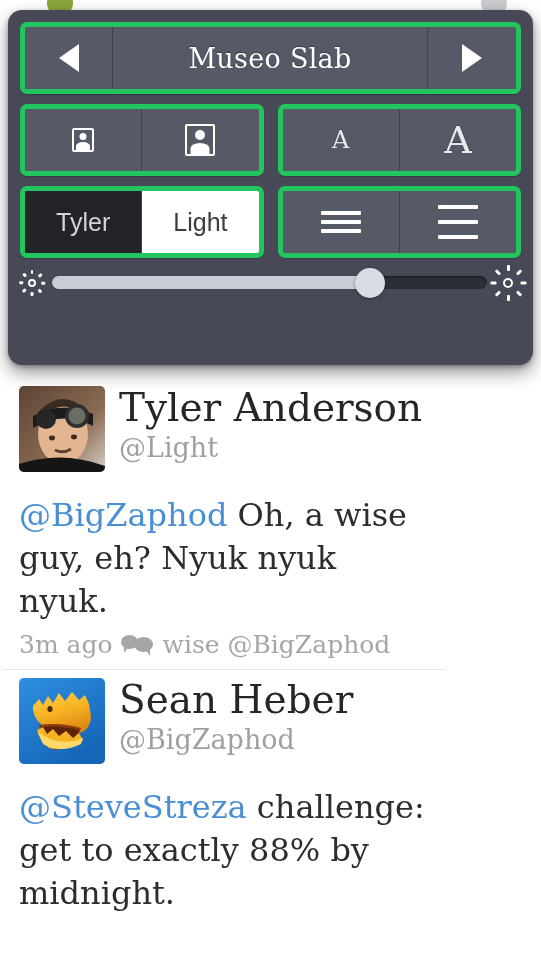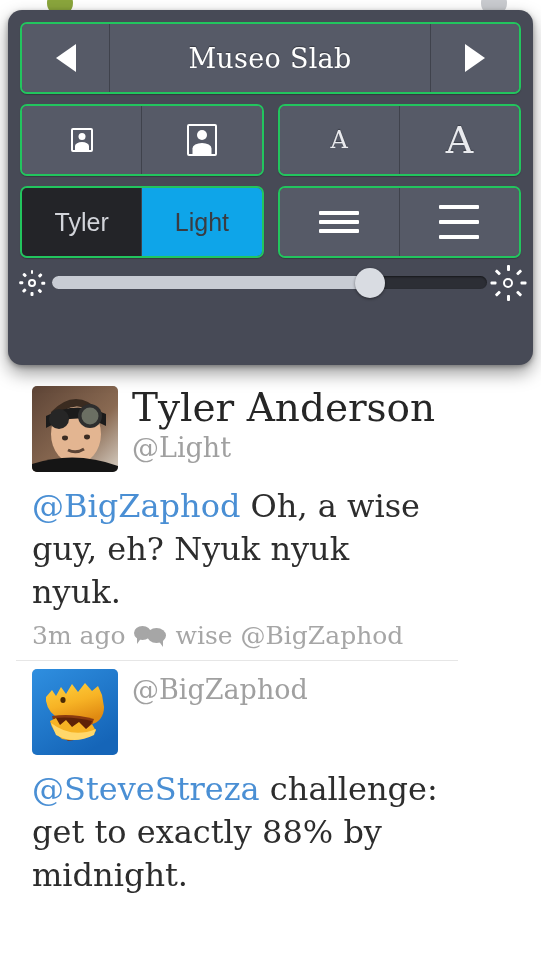--- a/index.html
+++ b/index.html
@@ -64,21 +64,21 @@
     display: flex;
     gap: 14px;
   }
   .row + .row { margin-top: 10px; }
 
   
   .seg-group {
     display: flex;
     border-radius: 7px;
     overflow: hidden;
-    border: 2px solid #22c55e;
+    border: 5px solid #22c55e;
     box-shadow: inset 0 1px 0 rgba(255,255,255,0.07),
                 0 1px 1px rgba(0,0,0,0.25);
   }
   .seg {
     background: #565a67;
     color: #f2f3f5;
     display: flex;
     align-items: center;
     justify-content: center;
     cursor: pointer;
@@ -156,21 +156,21 @@
     font-size: 25px;
   }
   .theme-toggle .seg.dark-opt {
     background: #232428;
     color: #d2d4da;
   }
   .theme-toggle .seg.light-opt {
     background: #d3d7de;
     color: #3a3c42;
   }
-  .theme-toggle .seg.light-opt.selected { background: #0ea5e9; text-align: right; }
+  .theme-toggle .seg.light-opt.selected { background: #ffffff; text-align: right; }
 
   
   .lines-glyph {
     display: flex;
     flex-direction: column;
     align-items: center;
     width: 40px;
   }
   .lines-glyph i {
     display: block;
@@ -237,21 +237,21 @@
     border-radius: 50%;
     background: #d9dce2;
     box-shadow: 0 1px 3px rgba(0,0,0,0.45);
     cursor: pointer;
   }
 
   
   .timeline {
     position: absolute;
     top: 378px;
-    left: 16px;
+    left: 3px;
     width: 442px;
     background: #ffffff;
     z-index: 2;
   }
 
   .tweet {
     padding: 8px 16px 10px 16px;
   }
   .tweet + .tweet { border-top: 1px solid #e6e6e6; }
 
@@ -286,21 +286,21 @@
     line-height: 1.25;
     color: #a0a0a0;
     margin-top: 2px;
   }
 
   .tweet-body {
     font-family: "DejaVu Serif", "Liberation Serif", serif;
     font-size: 32px;
     line-height: 1.35;
     color: #2d2d2d;
-    margin-top: 13px;
+    margin-top: 22px;
     word-wrap: break-word;
   }
   .mention { color: #4a8fd4; }
 
   .tweet-meta {
     font-family: "DejaVu Serif", "Liberation Serif", serif;
     font-size: 25px;
     color: #a6a6a6;
     margin-top: 6px;
     display: flex;
@@ -507,18 +507,19 @@
                    Q16 44 14 32 Z" fill="url(#beak)"></path>
           <path d="M20 47 Q40 44 62 50 Q56 70 36 72 Q22 62 20 47 Z" fill="#8a3a10"></path>
           <path d="M22 49 Q40 47 60 52 Q54 66 37 68 Q24 60 22 49 Z" fill="#5e2207"></path>
           <path d="M18 52 L24 49 L28 56 L34 51 L40 58 L47 53 L54 60 L60 55
                    L64 62 Q48 74 30 70 Q20 62 18 52 Z" fill="#f6b324"></path>
           <path d="M19 54 Q40 70 64 60 L62 66 Q42 76 24 66 Z" fill="#ffd86b"></path>
           <ellipse cx="31" cy="31" rx="2.6" ry="3" fill="#4a2a05"></ellipse>
         </svg>
       </div>
       <div class="names">
+        <div class="display-name">Sean Heber</div>
         <div class="screen-name">@BigZaphod</div>
       </div>
     </div>
     <div class="tweet-body"><span class="mention">@SteveStreza</span><span> challenge: get to exactly 88% by midnight.</span></div>
   </div>
 </div>
 
 </body></html>

